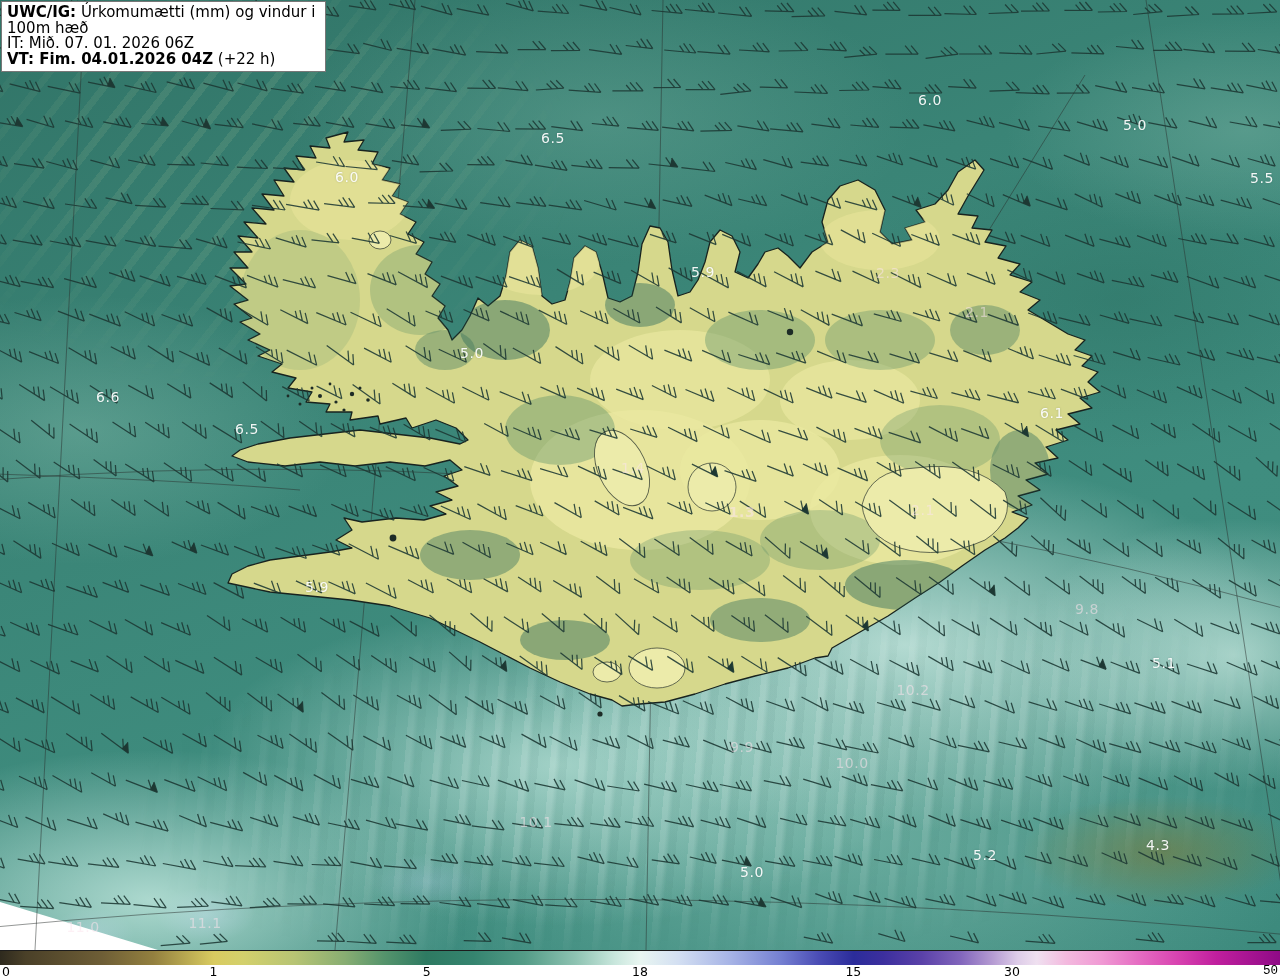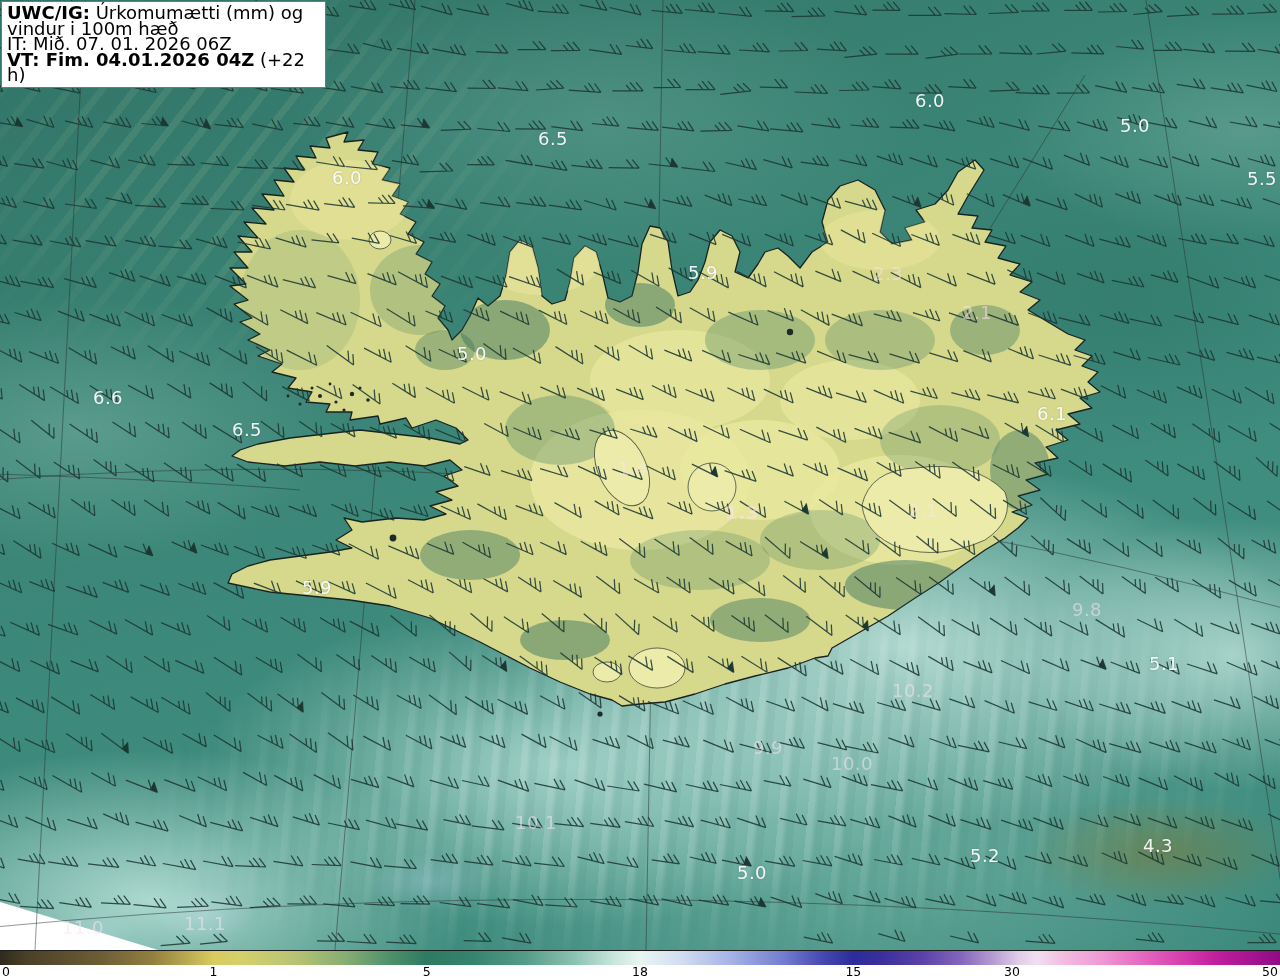--- a/index.html
+++ b/index.html
@@ -38,28 +38,28 @@
   #sea-streaks-nw{
     position:absolute;left:-40px;top:-30px;width:700px;height:480px;
     background:repeating-linear-gradient(128deg, rgba(225,230,175,0.10) 0 7px, transparent 7px 26px);
     -webkit-mask-image:radial-gradient(60% 60% at 40% 40%, #000 30%, transparent 80%);
     mask-image:radial-gradient(60% 60% at 40% 40%, #000 30%, transparent 80%);
   }
   #map-svg{position:absolute;left:0;top:0;}
   
   .contour-label{
     position:absolute;transform:translate(-50%,-50%);
-    font-size:18px;letter-spacing:0.5px;white-space:nowrap;pointer-events:none;
+    font-size:14px;letter-spacing:0.5px;white-space:nowrap;pointer-events:none;
   }
   .contour-label.bright{color:rgba(255,255,255,0.93);text-shadow:0 0 2px rgba(30,60,55,0.25);}
   .contour-label.faint{color:rgba(252,228,236,0.55);}
   
   #title-box{
     position:absolute;left:1px;top:1px;width:312px;background:#ffffff;
-    border:1px solid #777;padding:3px 6px 4px 5px;line-height:15.5px;font-size:18px;color:#000;
+    border:1px solid #777;padding:3px 6px 4px 5px;line-height:15.5px;font-size:15px;color:#000;
   }
   #title-box b{font-weight:bold;}
   
   #colorbar{
     position:absolute;left:0;top:950px;width:1280px;height:15px;
     border-top:1px solid #1c1c1c;box-sizing:border-box;
   }
   #cb-labels{
     position:absolute;left:0;top:965px;width:1280px;height:13px;background:#ffffff;
     font-size:12.5px;line-height:13px;color:#000;
@@ -189,21 +189,21 @@
         <div class="contour-label bright" style="left: 108px; top: 397px; text-align: center;">6.6</div>
         <div class="contour-label bright" style="left: 247px; top: 429px;">6.5</div>
         <div class="contour-label bright" style="left: 1052px; top: 413px;">6.1</div>
         <div class="contour-label faint" style="left: 633px; top: 468px;">1.4</div>
         <div class="contour-label faint" style="left: 742px; top: 512px; font-weight: bold;">1.3</div>
         <div class="contour-label faint" style="left: 923px; top: 510px;">2.1</div>
         <div class="contour-label bright" style="left: 317px; top: 587px;">5.9</div>
         <div class="contour-label faint" style="left: 1087px; top: 609px;">9.8</div>
         <div class="contour-label bright" style="left: 1164px; top: 663px;">5.1</div>
         <div class="contour-label faint" style="left: 913px; top: 690px;">10.2</div>
-        <div class="contour-label faint" style="left: 768px; top: 747px;">9.9</div>
+        <div class="contour-label faint" style="left: 742px; top: 747px;">9.9</div>
         <div class="contour-label faint" style="left: 852px; top: 763px;">10.0</div>
         <div class="contour-label faint" style="left: 515px; top: 822px; margin-left: 21px;">10.1</div>
         <div class="contour-label faint" style="left: 83px; top: 927px;">11.0</div>
         <div class="contour-label faint" style="left: 205px; top: 923px;">11.1</div>
         <div class="contour-label bright" style="left: 752px; top: 872px;">5.0</div>
         <div class="contour-label bright" style="left: 985px; top: 855px;">5.2</div>
         <div class="contour-label bright" style="left: 1158px; top: 845px;">4.3</div>
       </div>
 
     <div id="title-box">
@@ -214,15 +214,15 @@
   </div>
 
   <div id="colorbar" style="background: linear-gradient(90deg, rgb(46, 42, 30) 0%, rgb(74, 64, 40) 2%, rgb(110, 94, 54) 8%, rgb(147, 128, 63) 12%, rgb(217, 203, 96) 16.7%, rgb(211, 208, 108) 19%, rgb(183, 196, 116) 23%, rgb(135, 173, 114) 27%, rgb(85, 148, 108) 30%, rgb(46, 122, 98) 33.3%, rgb(53, 132, 111) 37%, rgb(84, 156, 135) 41%, rgb(142, 195, 178) 45%, rgb(200, 230, 220) 48%, rgb(233, 246, 241) 50%, rgb(211, 223, 242) 53%, rgb(167, 180, 230) 57%, rgb(117, 128, 210) 61%, rgb(74, 76, 180) 64%, rgb(43, 44, 154) 66.7%, rgb(60, 47, 158) 69%, rgb(90, 65, 168) 72%, rgb(129, 101, 188) 75%, rgb(180, 154, 210) 77.5%, rgb(221, 204, 232) 79.5%, rgb(239, 224, 240) 81%, rgb(243, 185, 222) 83.3%, rgb(240, 154, 212) 86%, rgb(229, 108, 194) 89%, rgb(216, 67, 176) 92%, rgb(192, 31, 158) 95%, rgb(143, 10, 134) 100%);"></div>
   <div id="cb-labels">
       <span class="cb-tick" style="left: 2px;">0</span>
       <span class="cb-tick" style="left: 213.376px; transform: translateX(-50%);">1</span>
       <span class="cb-tick" style="left: 426.624px; transform: translateX(-50%);">5</span>
       <span class="cb-tick" style="left: 640px; transform: translateX(-50%);">18</span>
       <span class="cb-tick" style="left: 853.376px; transform: translateX(-50%);">15</span>
       <span class="cb-tick" style="left: 1012px; transform: translateX(-50%);">30</span>
-      <span class="cb-tick" style="right: 2px;">50</span>
+      <span class="cb-tick" style="right: 2px; font-family: Liberation Mono, monospace;">50</span>
     </div>
 </div>
 
 </body></html>

